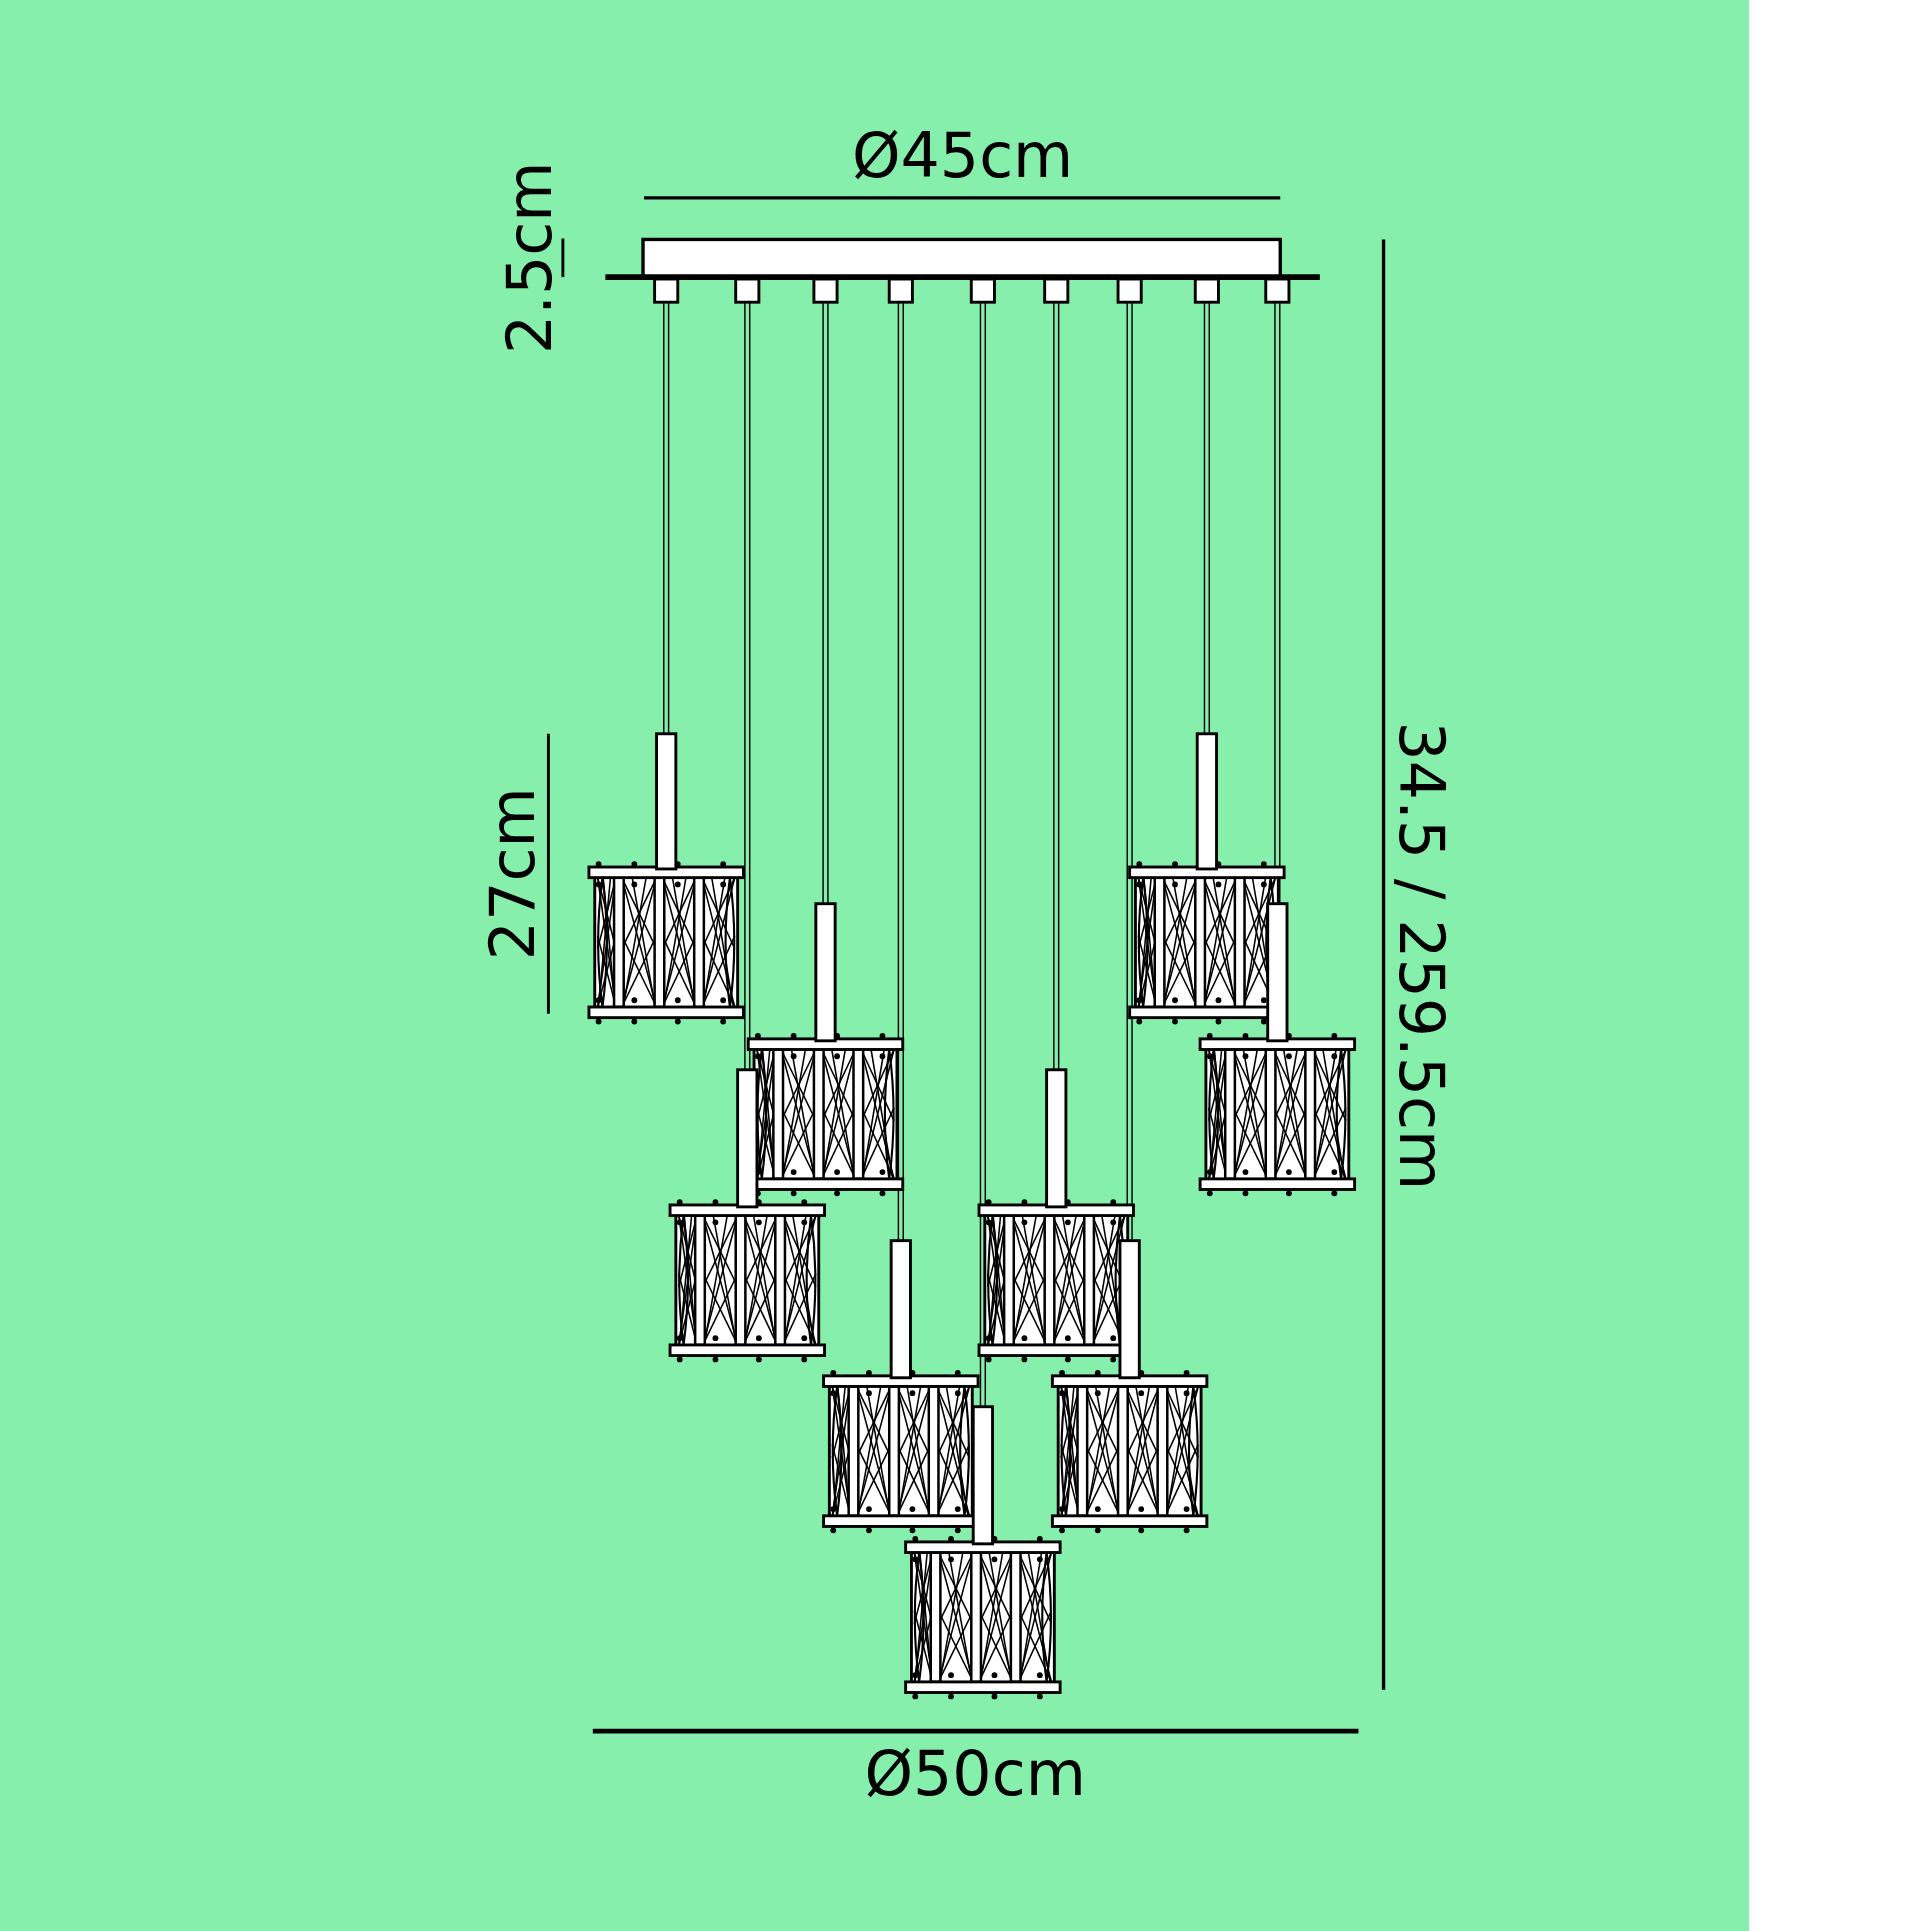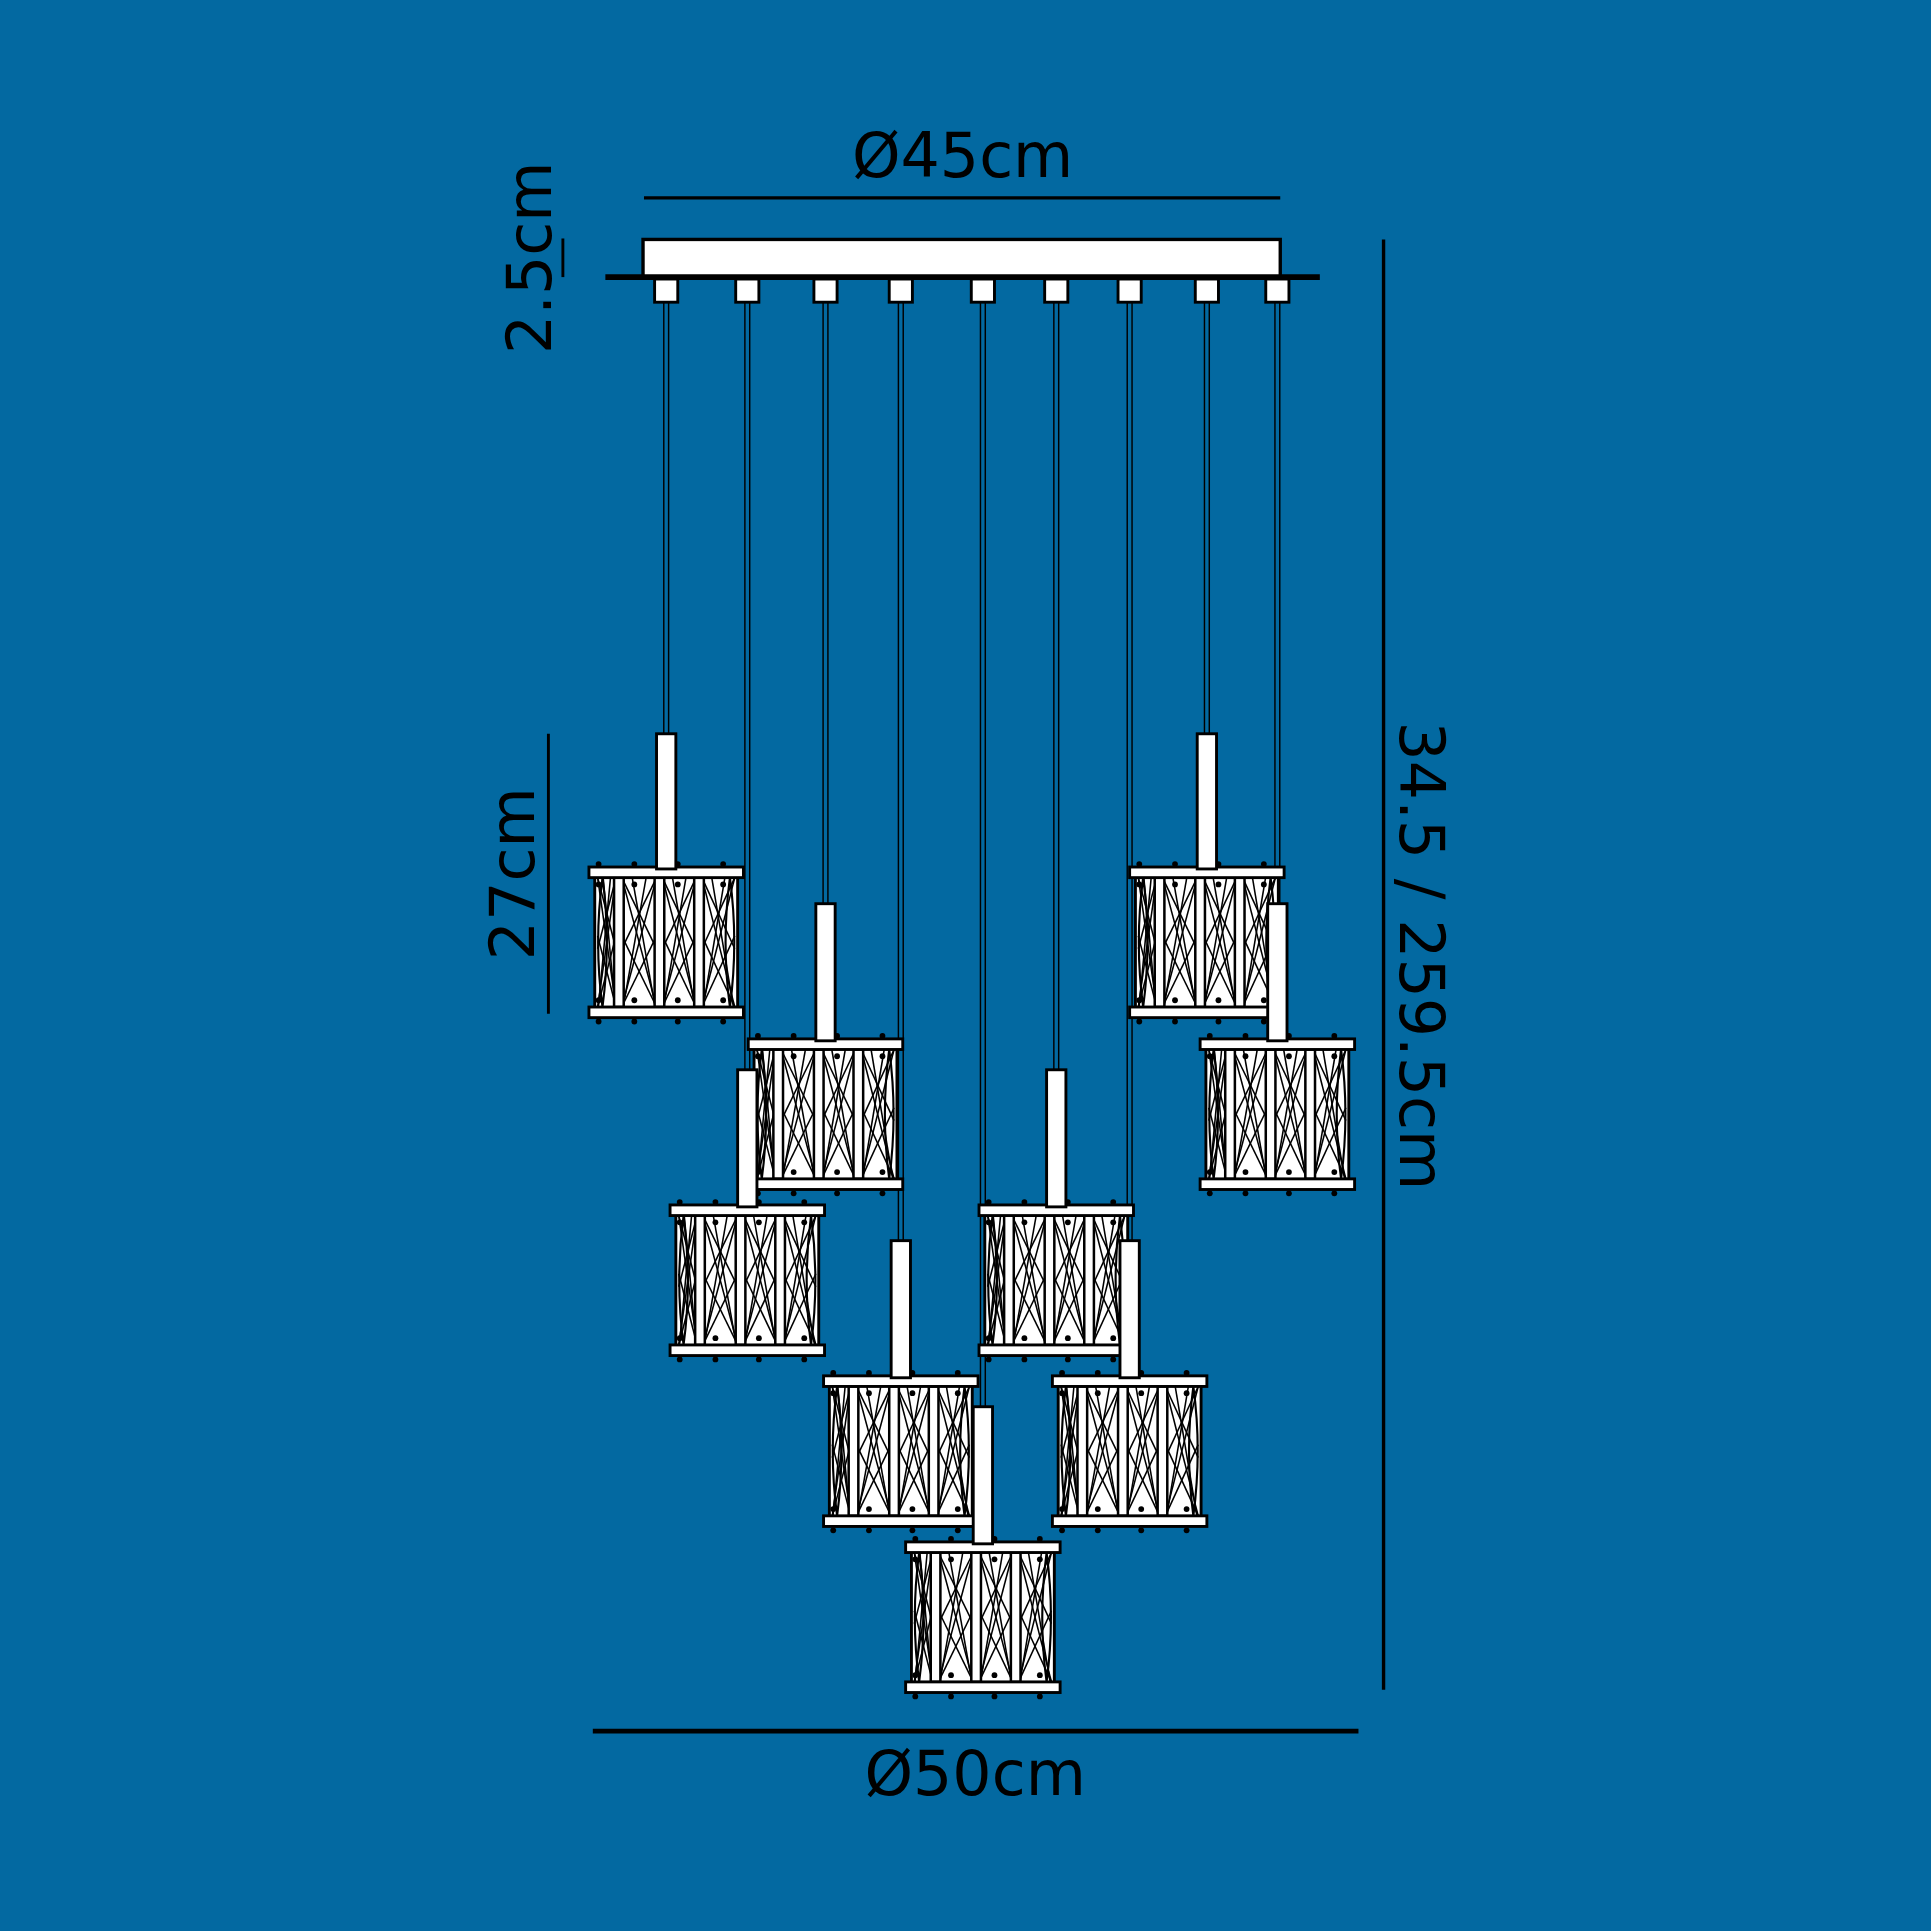--- a/index.html
+++ b/index.html
@@ -1,20 +1,20 @@
 <!DOCTYPE html>
 <html><head>
 <meta charset="utf-8">
 <style>
   html, body { margin: 0; padding: 0; background: #ffffff; }
   .stage {
     position: relative;
-    width: 1931px;
+    width: 1749px;
     height: 1931px;
-    background: #0369a1;
+    background: #86efac;
     overflow: hidden;
     text-decoration: underline;
   }
   svg { display: block; }
   .dim-text {
     font-family: "DejaVu Sans", "Liberation Sans", sans-serif;
     font-size: 64px;
     fill: #000000;
   }
 </style>

